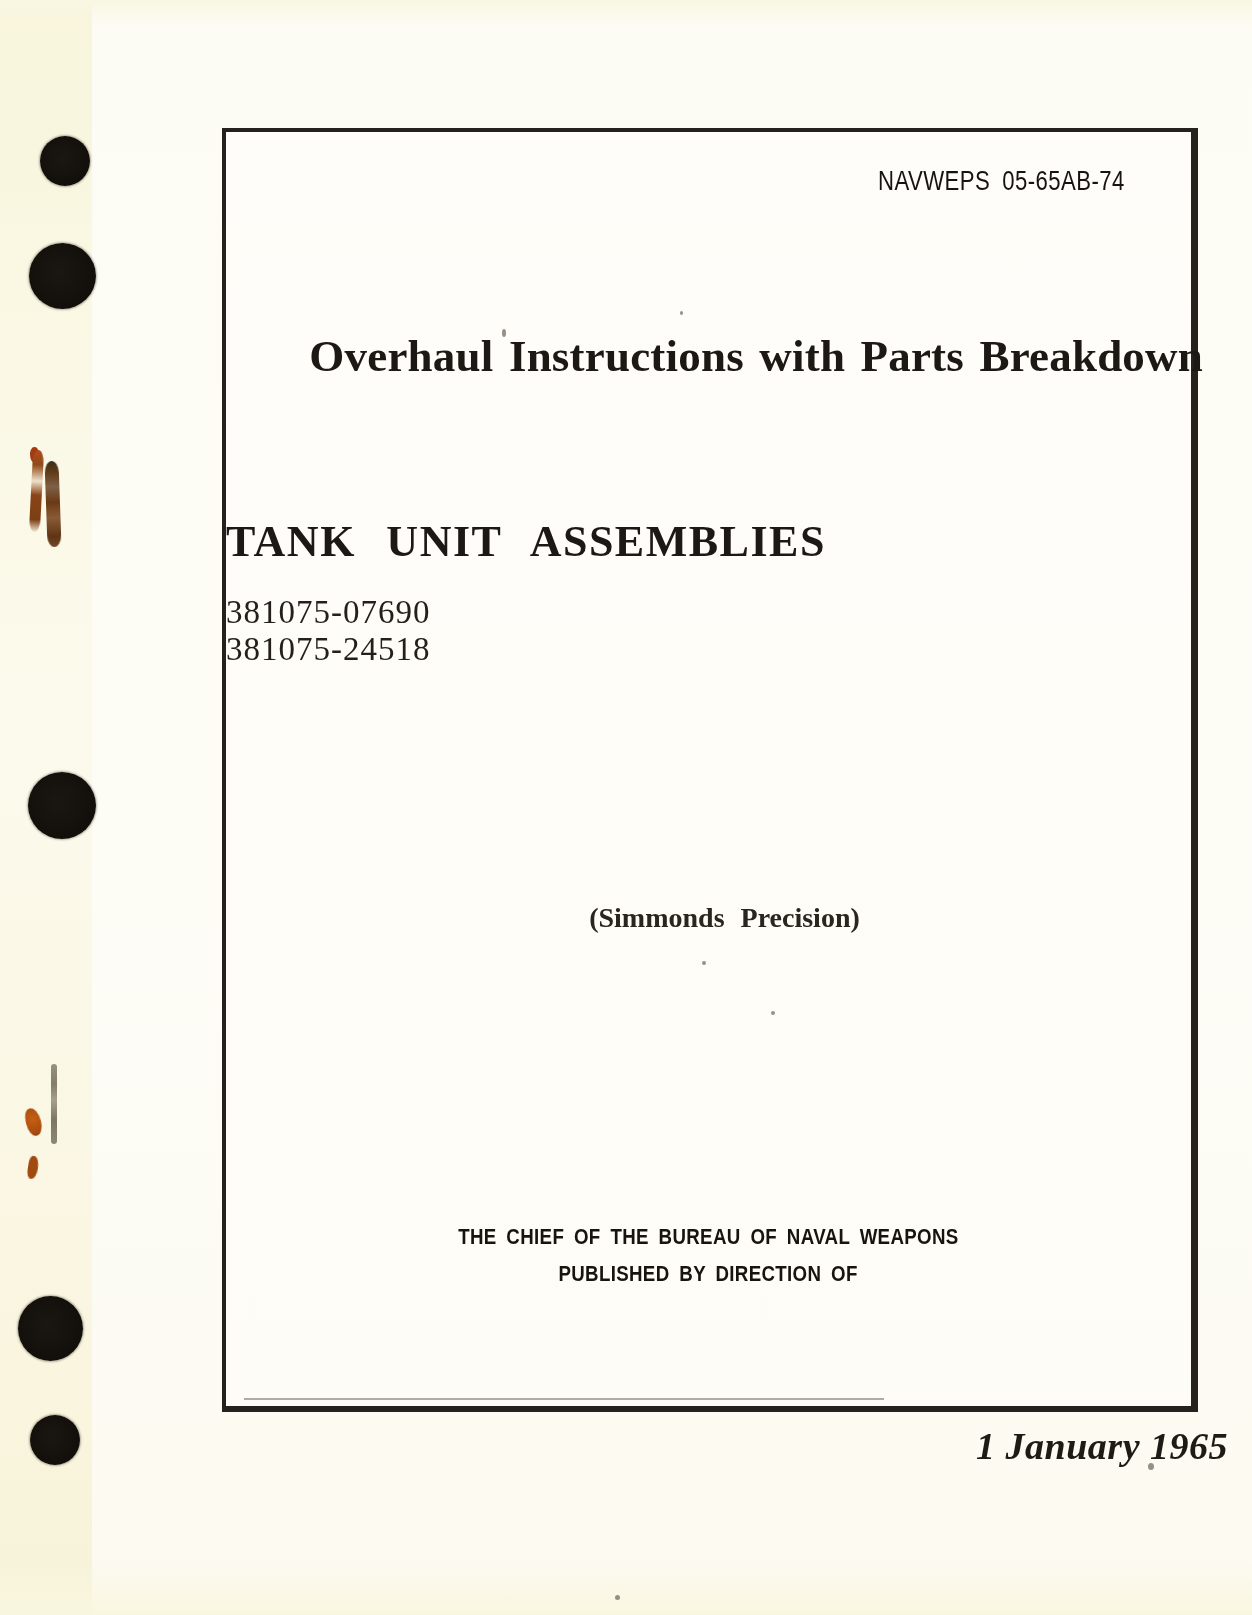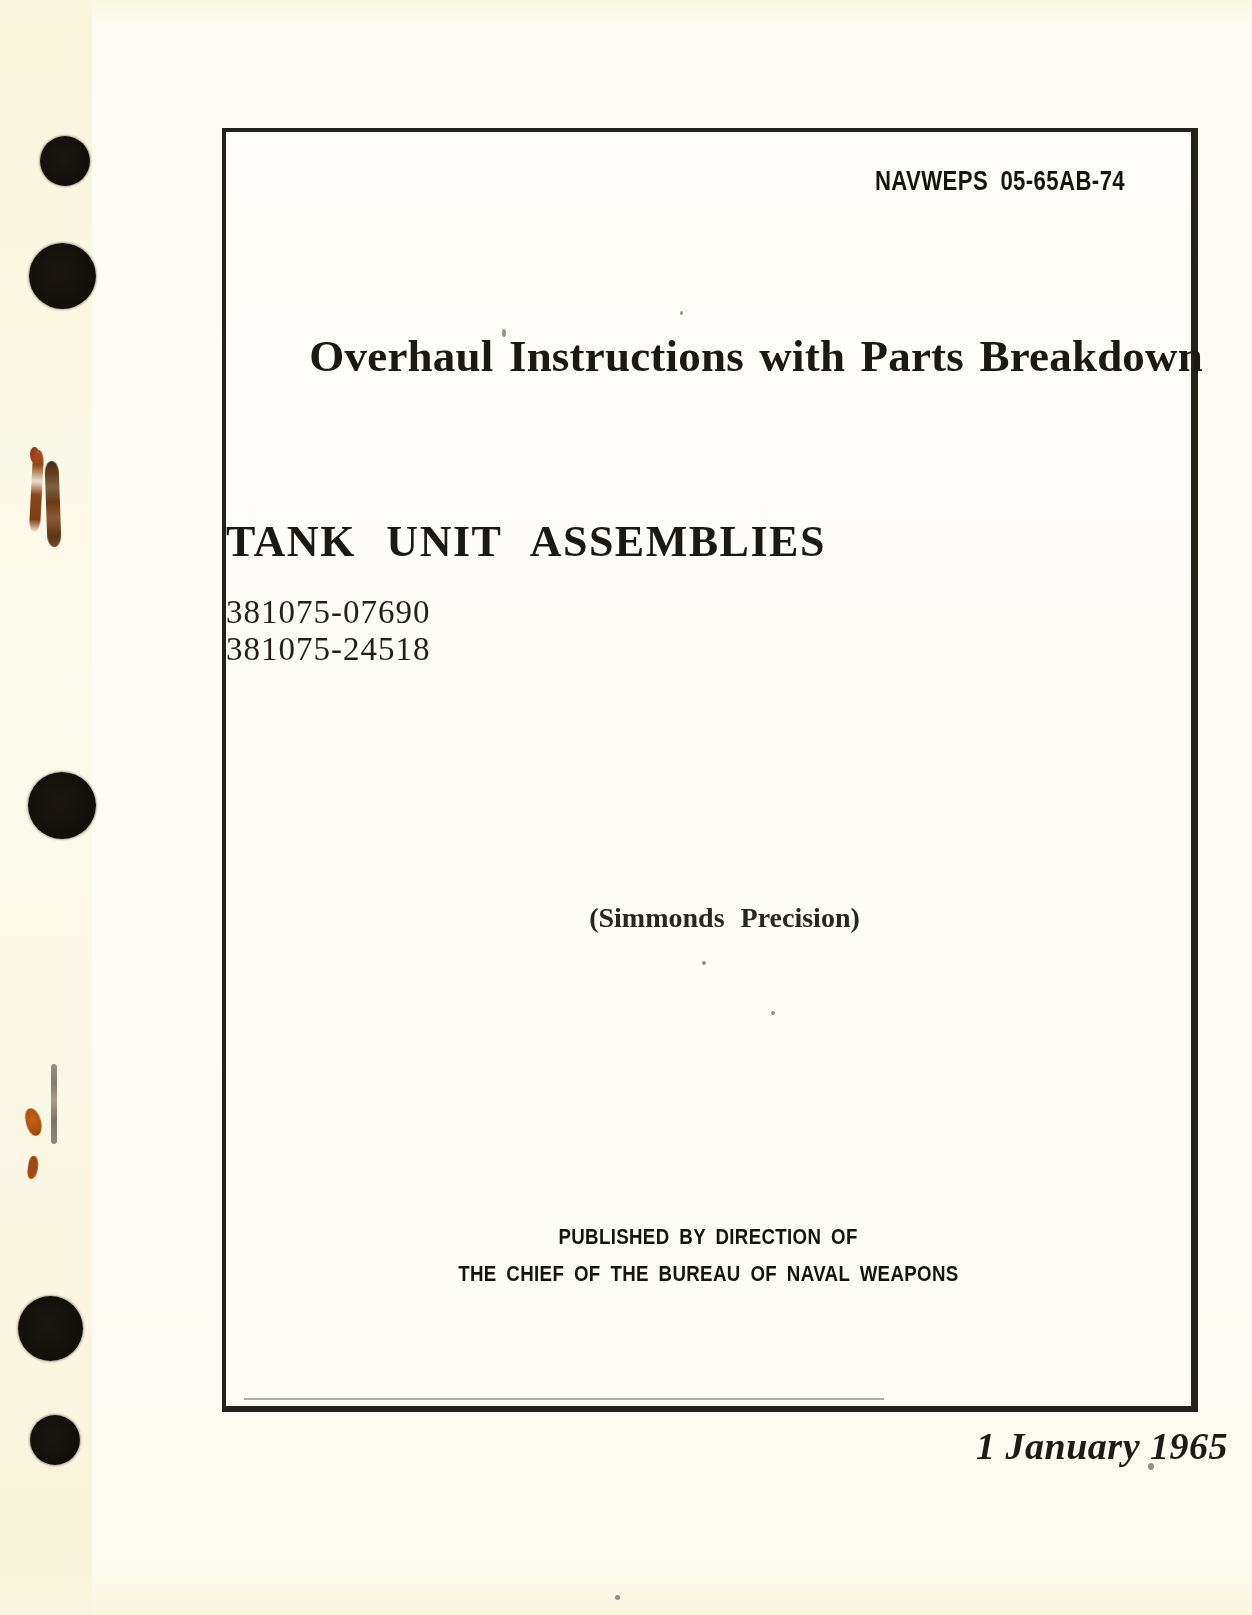--- a/index.html
+++ b/index.html
@@ -61,21 +61,21 @@
     border-style:solid;border-color:#25211c;
     border-width:4px 7px 6px 4px;
     background:linear-gradient(180deg,#fefdf9 0%,#fdfcf6 100%);
   }
   .frame-shadow-line{
     position:absolute;left:18px;bottom:6px;width:640px;height:2px;
     background:#6f6a60;opacity:.55;
   }
   .doc-number{
     position:absolute;top:34px;right:66px;
-    font-family:"Liberation Sans", sans-serif;font-weight:700;
+    font-family:"Liberation Sans", sans-serif;font-weight:400;
     font-size:27px;letter-spacing:.5px;word-spacing:7px;color:#17130f;
   }
   .doc-number span{display:inline-block;transform:scaleX(.82);transform-origin:100% 50%;}
   .main-title{
     position:absolute;top:186px;left:0;width:100%;text-align:right;
     font-size:45px;font-weight:700;letter-spacing:.2px;word-spacing:4px;
     color:#1c1814;margin:12px;
   }
   .subject{
     position:absolute;top:384px;left:0;width:100%;text-align:left;
@@ -140,24 +140,24 @@
 
     <div class="part-numbers">
       <div>381075-07690</div>
       <div>381075-24518</div>
     </div>
 
     <div class="manufacturer">(Simmonds Precision)</div>
 
     <div class="publisher">
       <div>
-        <span>PUBLISHED BY DIRECTION OF</span>
+        <span>THE CHIEF OF THE BUREAU OF NAVAL WEAPONS</span>
       </div>
       <div>
-        <span>THE CHIEF OF THE BUREAU OF NAVAL WEAPONS</span>
+        <span>PUBLISHED BY DIRECTION OF</span>
       </div>
     </div>
   </div>
 
   <div class="pub-date">1 January 1965</div>
 
   <div class="speck" style="left:502px;top:329px;width:4px;height:8px;"></div>
   <div class="speck" style="left:680px;top:311px;width:3px;height:4px;"></div>
   <div class="speck" style="left:702px;top:961px;width:4px;height:4px;"></div>
   <div class="speck" style="left:771px;top:1011px;width:4px;height:4px;"></div>

